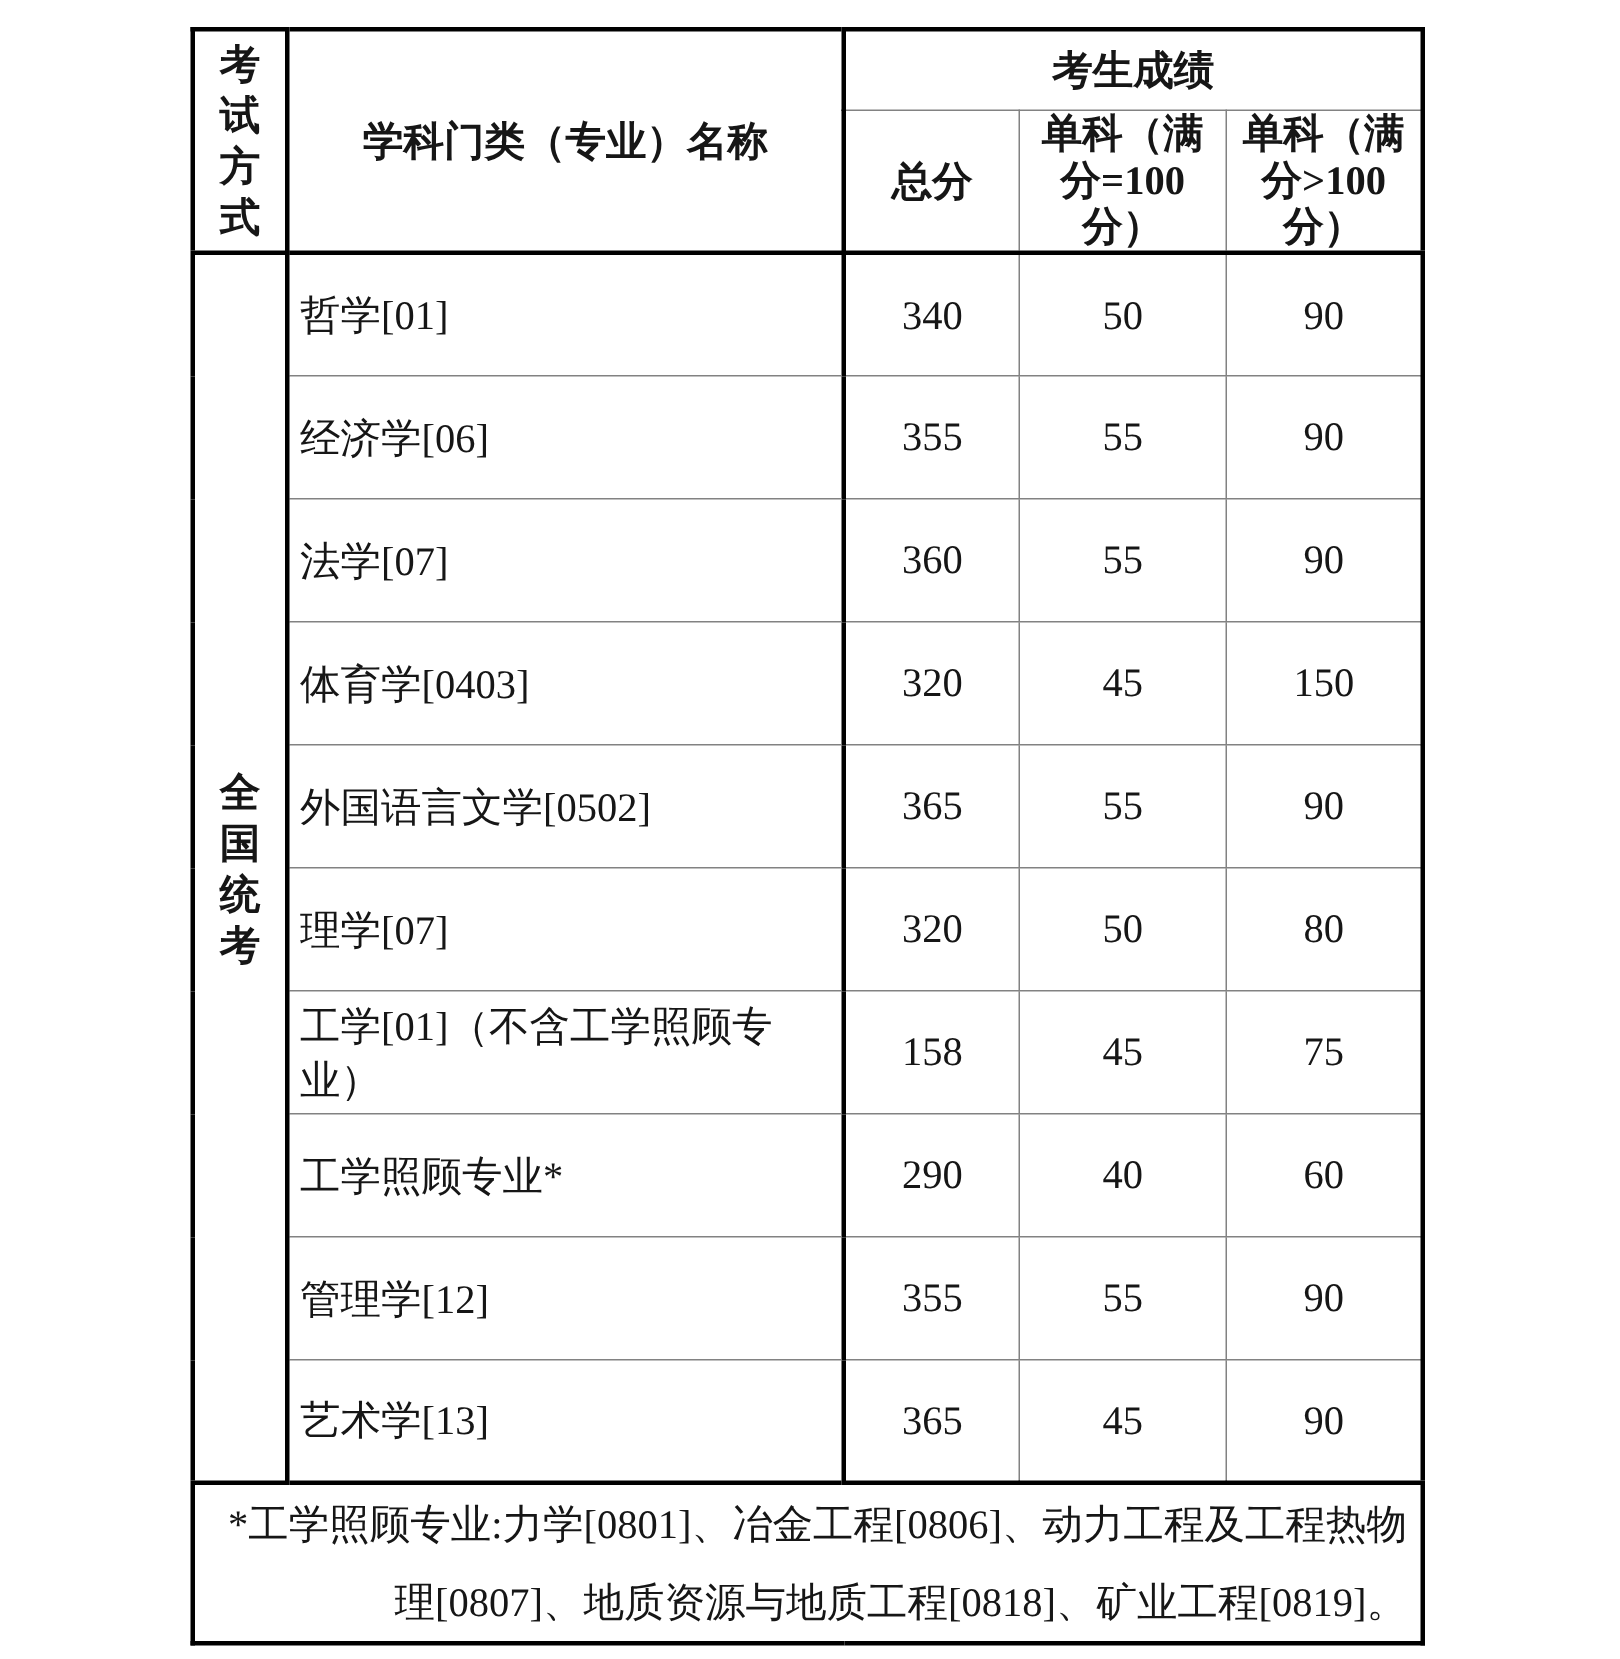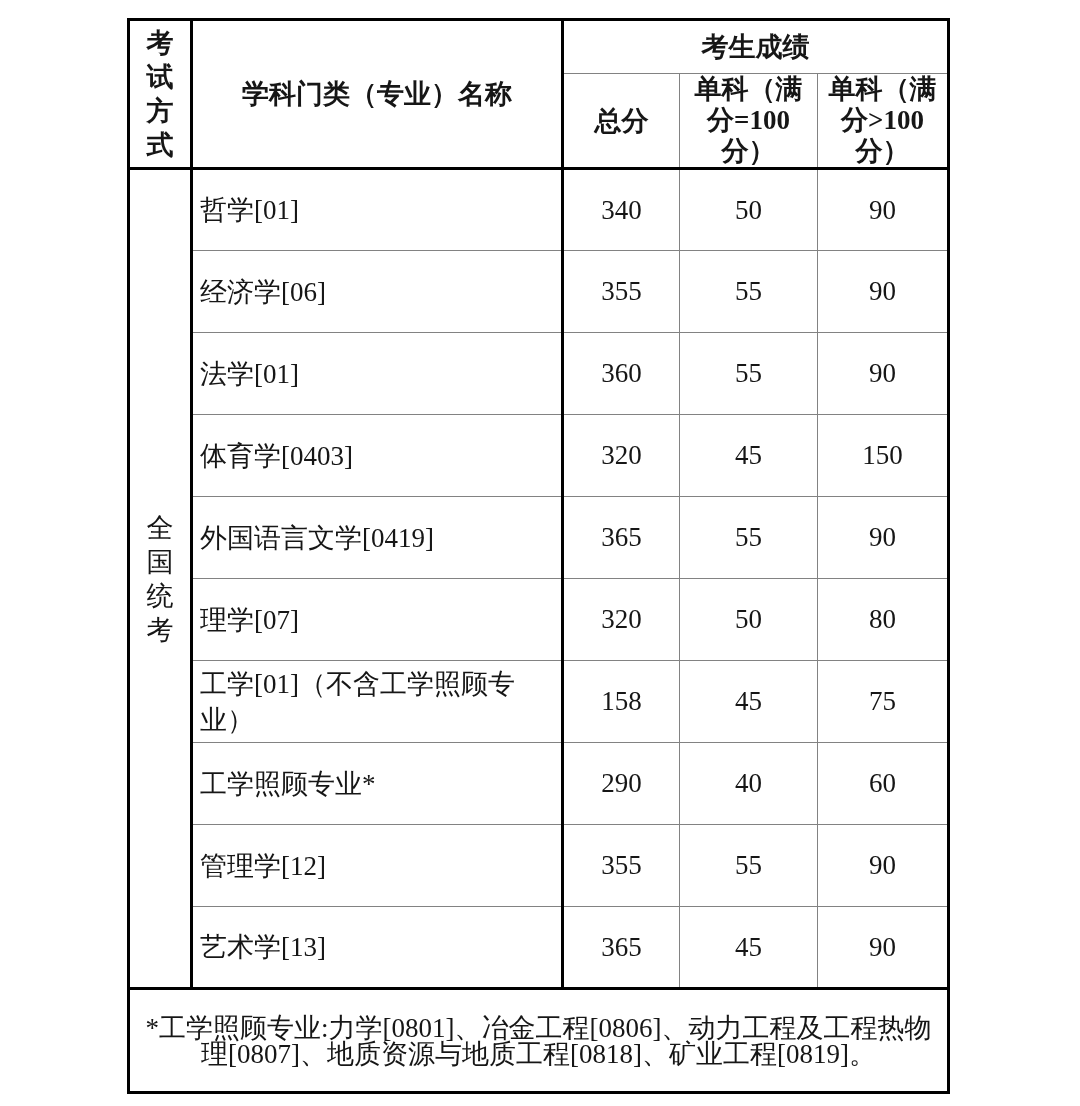--- a/index.html
+++ b/index.html
@@ -52,41 +52,41 @@
   th.hdr-sub {
     line-height: 31px;
     padding: 0 10px;
     word-break: break-all;
   }
 
   
   tr.data-row { height: 82px; }
   td.exam-type {
     text-align: center;
-    font-weight: normal;
+    font-weight: bold;
     line-height: 34px;
     padding: 0 4px;
     word-break: break-all;
     margin-left: 36px;
   }
   td.name-cell {
     text-align: left;
     padding: 0 6px 0 7px;
     word-break: break-all;
   }
   td.num-cell {
     text-align: center;
     padding: 16px;
   }
 
   
   tr.foot-row { height: 104px; }
   td.footnote-cell {
-    text-align: center;
-    line-height: 26px;
+    text-align: right;
+    line-height: 52px;
     padding: 0 9px;
     word-break: break-all;
   }
 </style>
 </head>
 <body>
 
 <div class="page">
   <table class="score-table">
     <colgroup>
@@ -119,35 +119,35 @@
     </tr>
 
     <tr class="data-row">
       <td class="name-cell thick-right">经济学[06]</td>
       <td class="num-cell">355</td>
       <td class="num-cell">55</td>
       <td class="num-cell">90</td>
     </tr>
 
     <tr class="data-row">
-      <td class="name-cell thick-right">法学[01]</td>
+      <td class="name-cell thick-right">法学[07]</td>
       <td class="num-cell">360</td>
       <td class="num-cell">55</td>
       <td class="num-cell">90</td>
     </tr>
 
     <tr class="data-row">
       <td class="name-cell thick-right">体育学[0403]</td>
       <td class="num-cell">320</td>
       <td class="num-cell">45</td>
       <td class="num-cell">150</td>
     </tr>
 
     <tr class="data-row">
-      <td class="name-cell thick-right">外国语言文学[0419]</td>
+      <td class="name-cell thick-right">外国语言文学[0502]</td>
       <td class="num-cell">365</td>
       <td class="num-cell">55</td>
       <td class="num-cell">90</td>
     </tr>
 
     <tr class="data-row">
       <td class="name-cell thick-right">理学[07]</td>
       <td class="num-cell">320</td>
       <td class="num-cell">50</td>
       <td class="num-cell">80</td>

